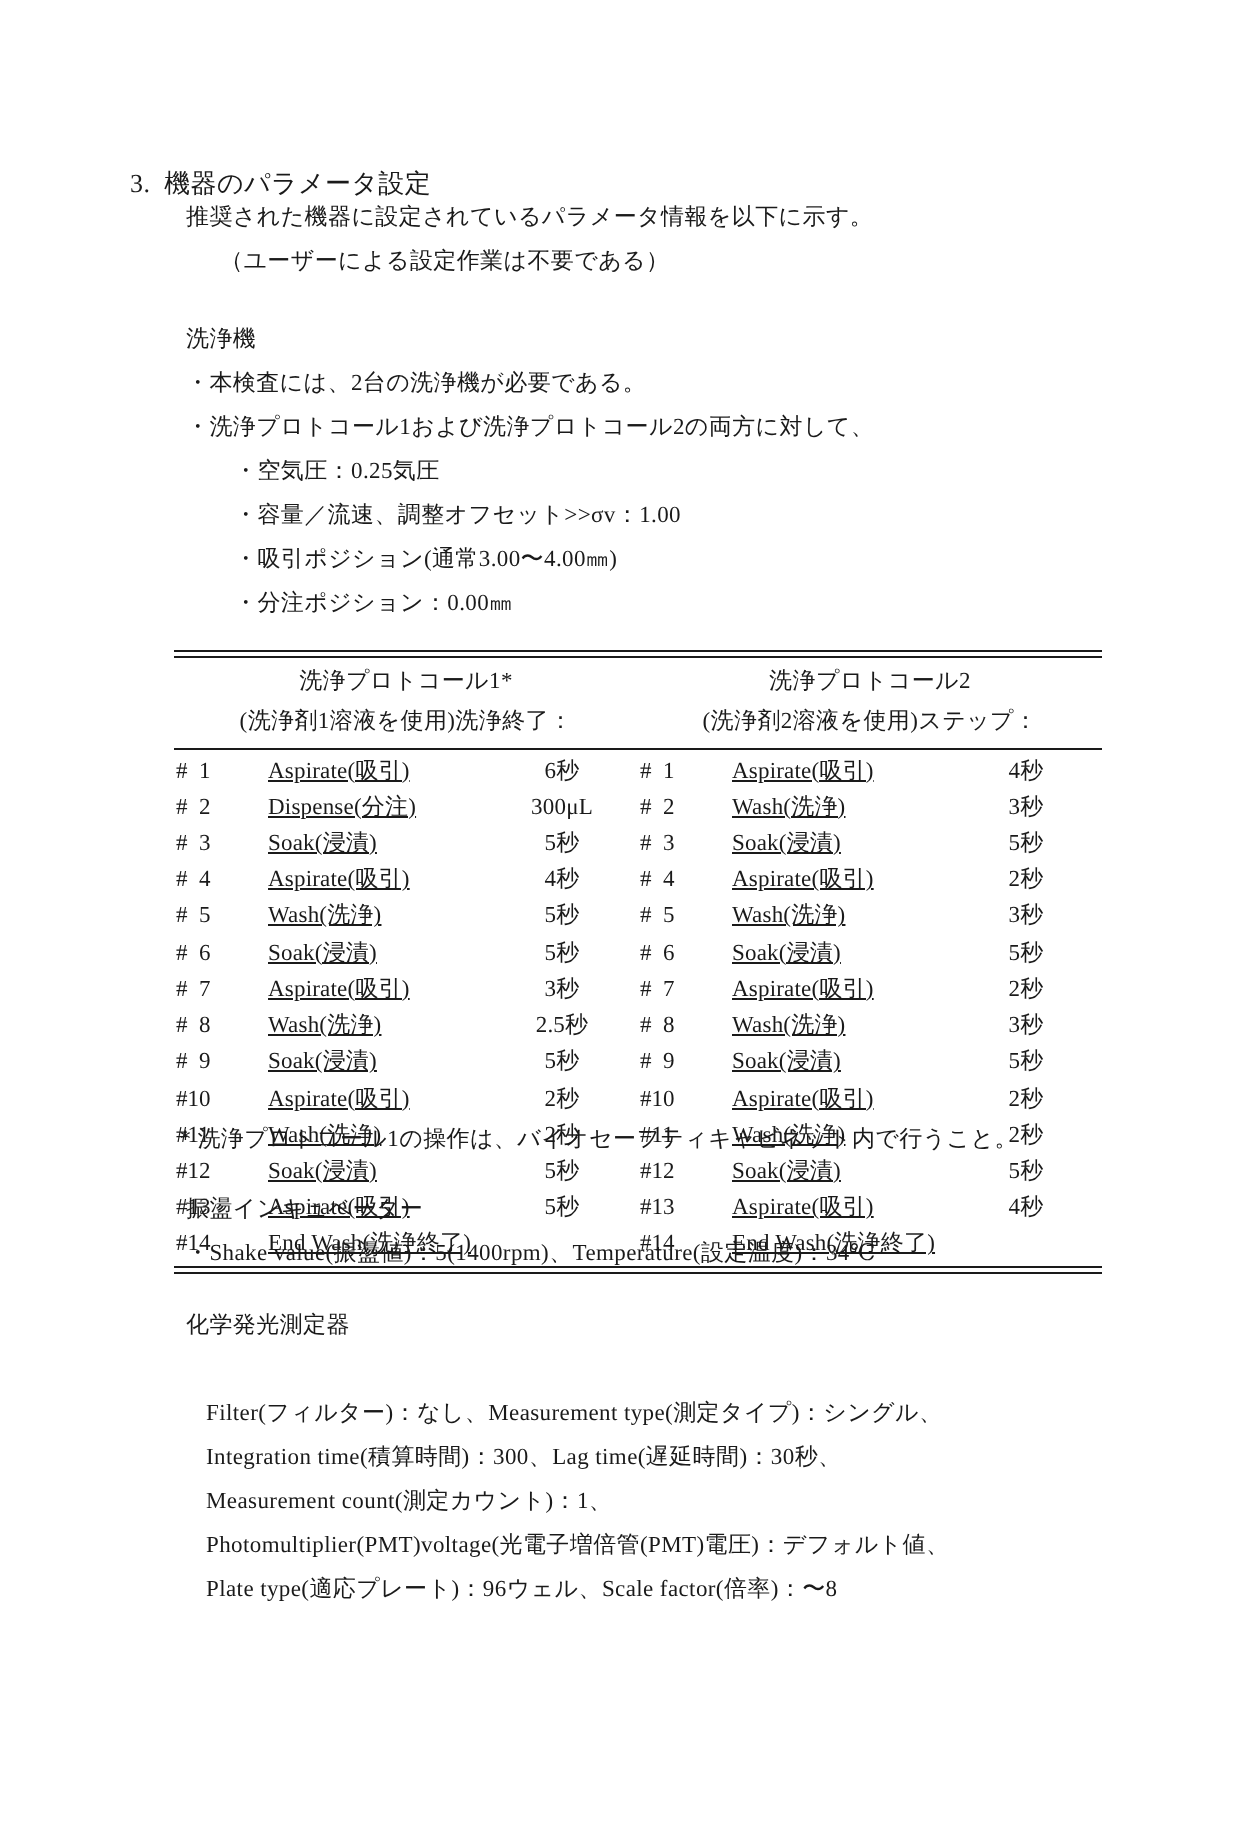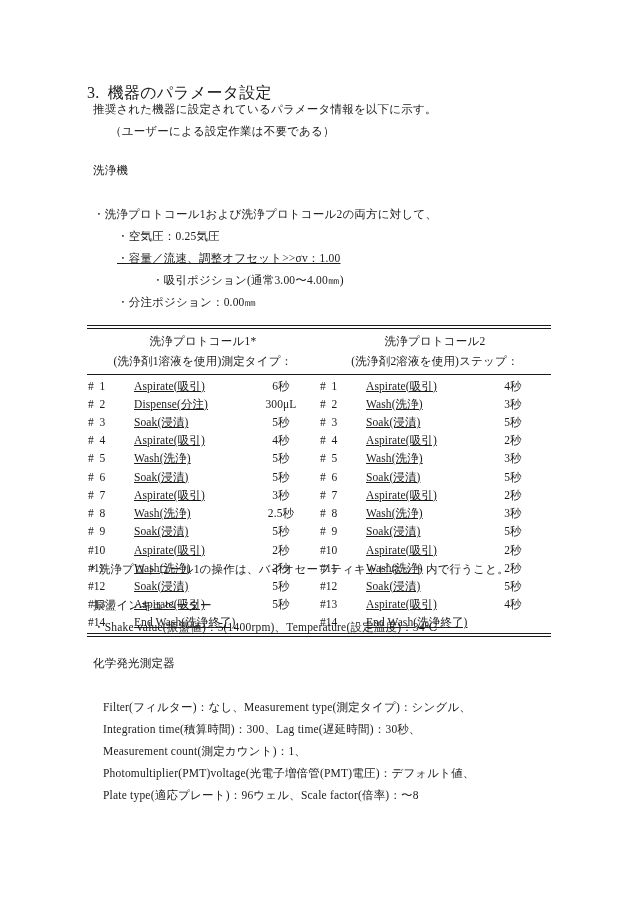--- a/index.html
+++ b/index.html
@@ -20,23 +20,23 @@
     position: absolute;
     left: 0; top: 0;
     width: 630px;
     height: 916px;
     padding: 0;
   }
 
   
   .sec-num {
     position: absolute;
-    left: 87px;
+    left: 65px;
     top: 83px;
-    font-size: 16px;
+    font-size: 13px;
     letter-spacing: 0.2px;
     white-space: nowrap;
   }
   .line {
     font-size: 11.5px;
     white-space: nowrap;
     letter-spacing: 0.2px;
     line-height: 1.0;
   }
   .intro1 {
@@ -51,22 +51,22 @@
   }
 
   .h-washer {
     position: absolute;
     left: 93px;
     top: 165px;
   }
   .b1 { position: absolute; left: 93px;  top: 187px; }
   .b2 { position: absolute; left: 93px;  top: 209px; }
   .b3 { position: absolute; left: 117px; top: 231px; }
-  .b4 { position: absolute; left: 117px; top: 253px; text-decoration: underline; }
-  .b5 { position: absolute; left: 117px; top: 275px; margin-left: 35px; }
+  .b4 { position: absolute; left: 117px; top: 253px; }
+  .b5 { position: absolute; left: 117px; top: 275px; }
   .b6 { position: absolute; left: 117px; top: 297px; }
 
   
   .tbl-wrap {
     position: absolute;
     left: 87px;
     top: 325px;
     width: 464px;
   }
   .rule-double {
@@ -158,33 +158,34 @@
 
   <div class="sec-num">
     <span>3.</span>&nbsp;
     <span>機器のパラメータ設定</span>
   </div>
 
   <div class="line intro2">（ユーザーによる設定作業は不要である）</div>
   <div class="line intro1">推奨された機器に設定されているパラメータ情報を以下に示す。</div>
 
   <div class="line h-washer">洗浄機</div>
+  <div class="line b1">・本検査には、2台の洗浄機が必要である。</div>
   <div class="line b2">・洗浄プロトコール1および洗浄プロトコール2の両方に対して、</div>
   <div class="line b3">・空気圧：0.25気圧</div>
   <div class="line b4">・容量／流速、調整オフセット&gt;&gt;σv：1.00</div>
   <div class="line b5">・吸引ポジション(通常3.00〜4.00㎜)</div>
   <div class="line b6">・分注ポジション：0.00㎜</div>
 
   <div class="tbl-wrap">
     <div class="rule-double"></div>
     <div class="thead">
       <div class="thead-row">
         <div class="thead-cell">
           <div>洗浄プロトコール1*</div>
-          <div>(洗浄剤1溶液を使用)測定タイプ：</div>
+          <div>(洗浄剤1溶液を使用)洗浄終了：</div>
         </div>
         <div class="thead-cell">
           <div>洗浄プロトコール2</div>
           <div>(洗浄剤2溶液を使用)ステップ：</div>
         </div>
       </div>
     </div>
     <div class="rule-single"></div>
     <div class="tbody" id="table-body">
         <div class="trow">

